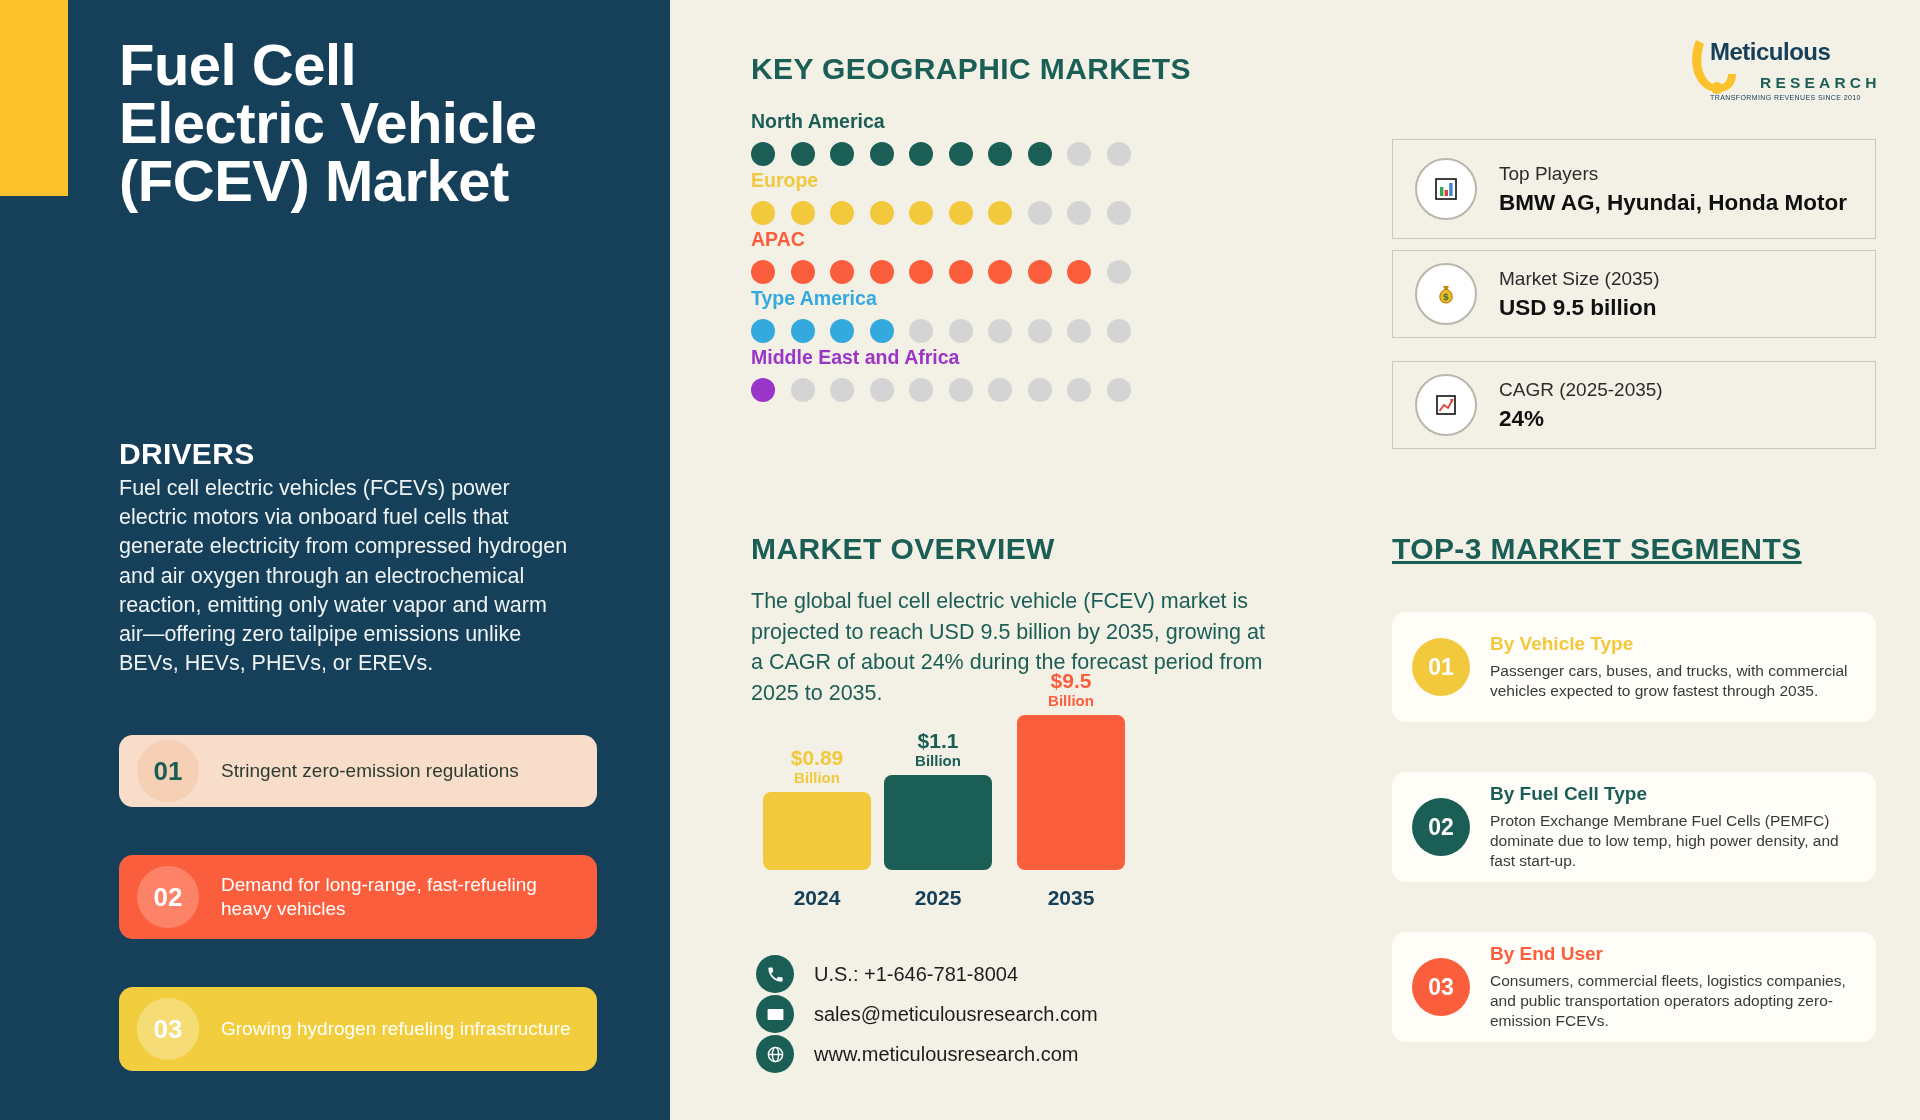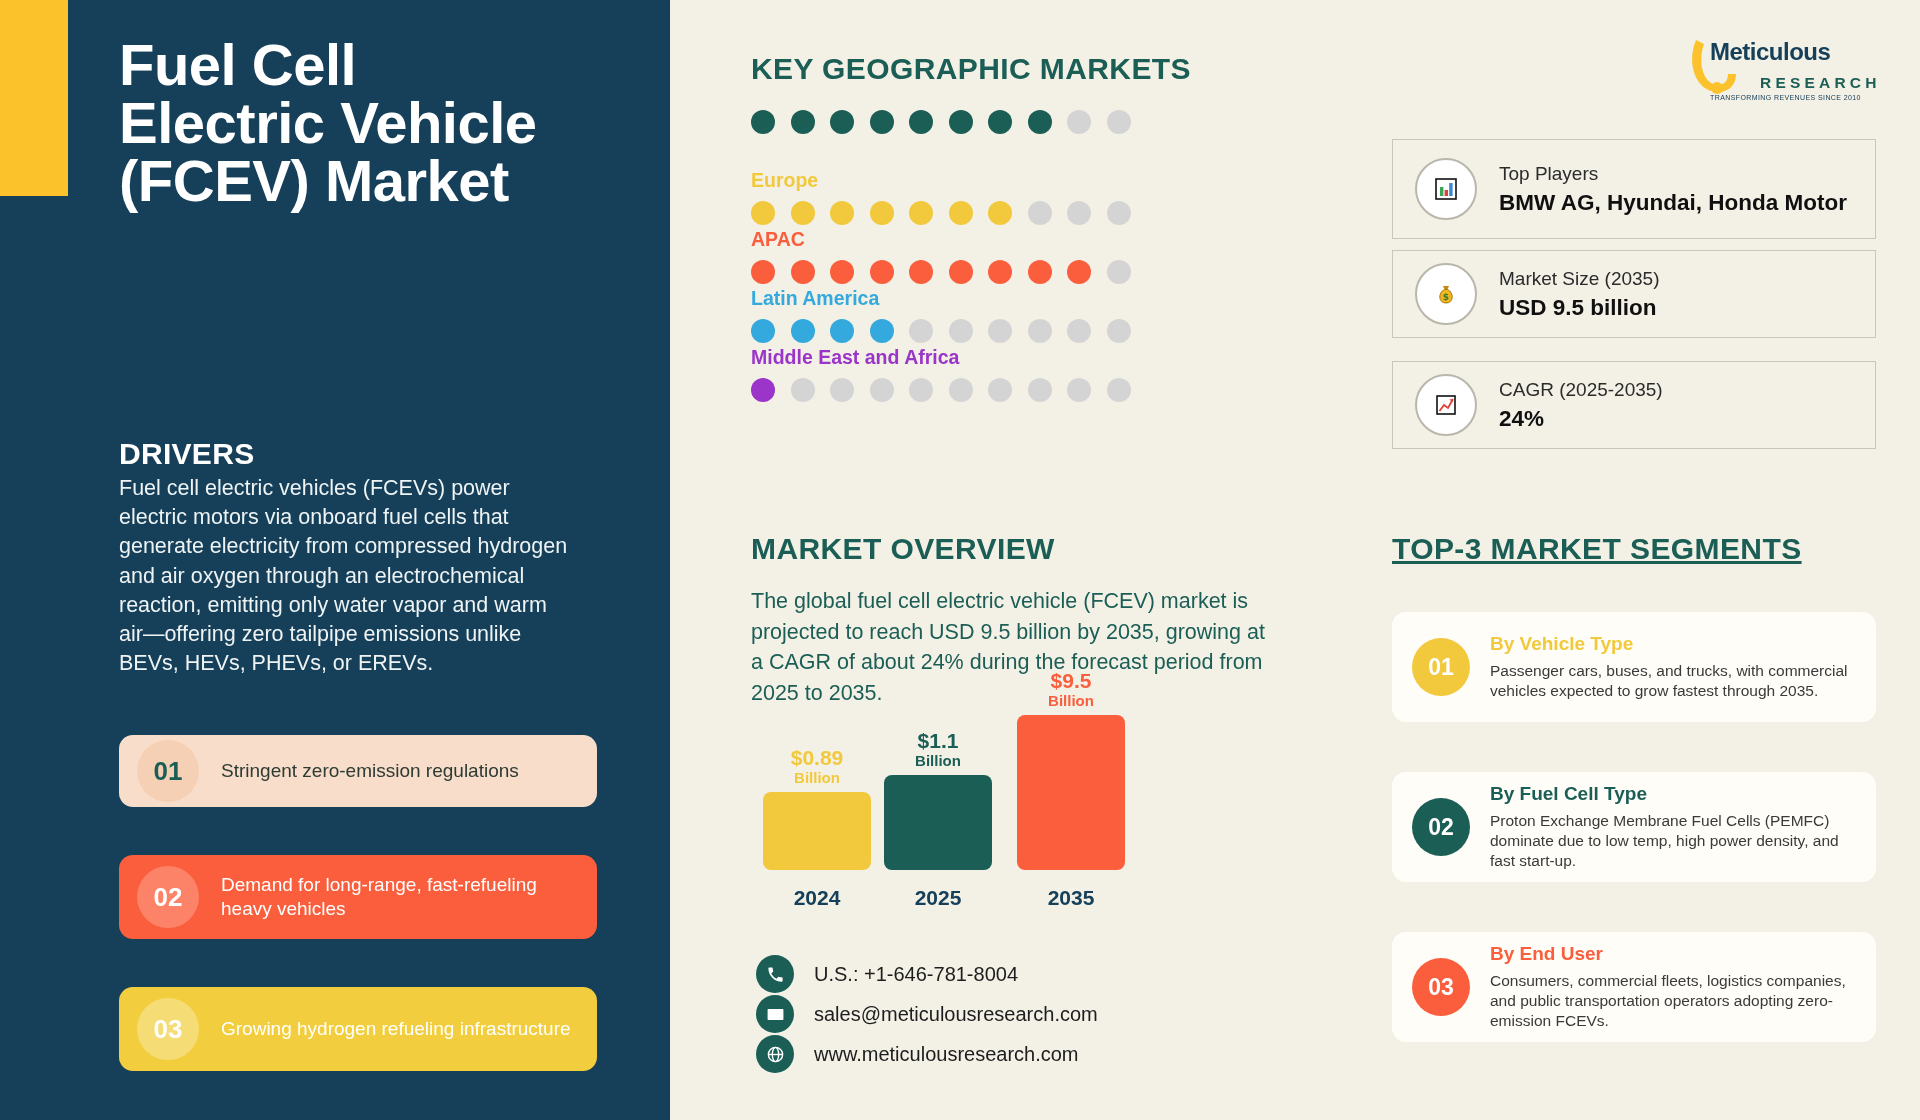--- a/index.html
+++ b/index.html
@@ -260,20 +260,21 @@
   <div class="dtext">Demand for long-range, fast-refueling heavy vehicles</div>
 </div>
 <div class="driver-card" id="driver-2">
   <div class="num-circle">03</div>
   <div class="dtext">Growing hydrogen refueling infrastructure</div>
 </div>
 
 <div class="section-title" id="geo-title">KEY GEOGRAPHIC MARKETS</div>
 <div id="geo-container">
     <div class="geo-block" style="top: 110px;">
+      <div class="geo-label" style="color: rgb(27, 94, 85);">North America</div>
       <div class="dot-row">
         <span class="dot" style="background: rgb(27, 94, 85);"></span>
         <span class="dot" style="background: rgb(27, 94, 85);"></span>
         <span class="dot" style="background: rgb(27, 94, 85);"></span>
         <span class="dot" style="background: rgb(27, 94, 85);"></span>
         <span class="dot" style="background: rgb(27, 94, 85);"></span>
         <span class="dot" style="background: rgb(27, 94, 85);"></span>
         <span class="dot" style="background: rgb(27, 94, 85);"></span>
         <span class="dot" style="background: rgb(27, 94, 85);"></span>
         <span class="dot"></span>
@@ -304,21 +305,21 @@
         <span class="dot" style="background: rgb(251, 94, 60);"></span>
         <span class="dot" style="background: rgb(251, 94, 60);"></span>
         <span class="dot" style="background: rgb(251, 94, 60);"></span>
         <span class="dot" style="background: rgb(251, 94, 60);"></span>
         <span class="dot" style="background: rgb(251, 94, 60);"></span>
         <span class="dot" style="background: rgb(251, 94, 60);"></span>
         <span class="dot"></span>
       </div>
     </div>
     <div class="geo-block" style="top: 287px;">
-      <div class="geo-label" style="color: rgb(52, 169, 221);">Latin America</div>
+      <div class="geo-label" style="color: rgb(52, 169, 221);">Type America</div>
       <div class="dot-row">
         <span class="dot" style="background: rgb(52, 169, 221);"></span>
         <span class="dot" style="background: rgb(52, 169, 221);"></span>
         <span class="dot" style="background: rgb(52, 169, 221);"></span>
         <span class="dot" style="background: rgb(52, 169, 221);"></span>
         <span class="dot"></span>
         <span class="dot"></span>
         <span class="dot"></span>
         <span class="dot"></span>
         <span class="dot"></span>

